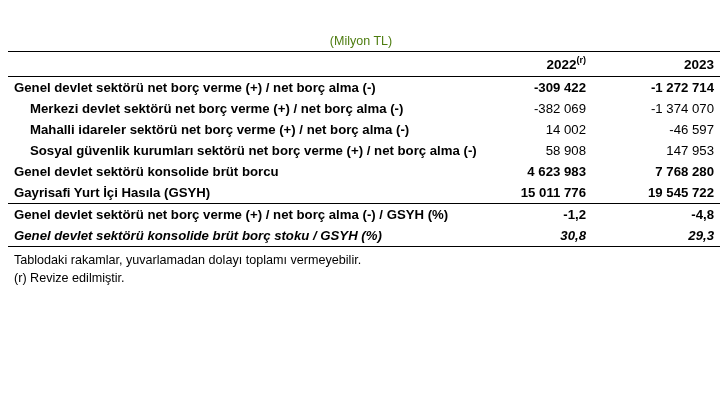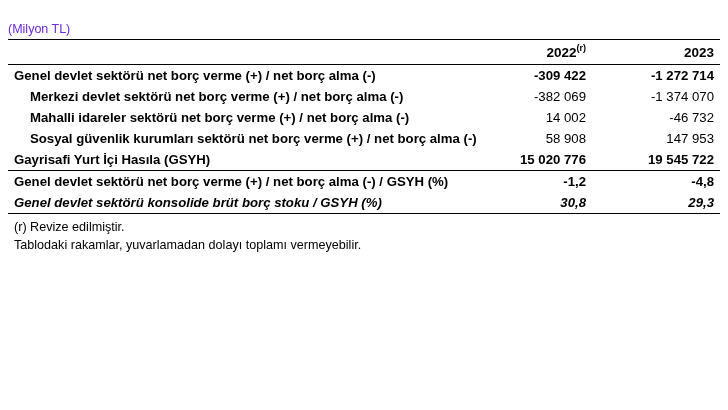--- a/index.html
+++ b/index.html
@@ -15,24 +15,24 @@
     overflow: hidden;
   }
   .sheet {
     position: relative;
     width: 728px;
     height: 410px;
     box-sizing: border-box;
     padding: 0 8px;
   }
   .unit-note {
-    text-align: left;
+    text-align: center;
     font-size: 12.5px;
-    color: #6d28d9;
-    padding: 22px 6px 3px 0;
+    color: #4d7c0f;
+    padding: 34px 6px 3px 0;
   }
   table.fin {
     width: 100%;
     border-collapse: collapse;
     table-layout: fixed;
   }
   table.fin col.c-label { width: 452px; }
   table.fin col.c-2022 { width: 132px; }
   table.fin col.c-2023 { width: 128px; }
 
@@ -119,43 +119,48 @@
         <td class="num">-1 272 714</td>
       </tr>
       <tr class="indent">
         <td class="label">Merkezi devlet sektörü net borç verme (+) / net borç alma (-)</td>
         <td class="num">-382 069</td>
         <td class="num">-1 374 070</td>
       </tr>
       <tr class="indent">
         <td class="label">Mahalli idareler sektörü net borç verme (+) / net borç alma (-)</td>
         <td class="num">14 002</td>
-        <td class="num">-46 732</td>
+        <td class="num">-46 597</td>
       </tr>
       <tr class="indent">
         <td class="label">Sosyal güvenlik kurumları sektörü net borç verme (+) / net borç alma (-)</td>
         <td class="num">58 908</td>
         <td class="num">147 953</td>
       </tr>
       <tr class="bold">
+        <td class="label">Genel devlet sektörü konsolide brüt borcu</td>
+        <td class="num">4 623 983</td>
+        <td class="num">7 768 280</td>
+      </tr>
+      <tr class="bold">
         <td class="label">Gayrisafi Yurt İçi Hasıla (GSYH)</td>
-        <td class="num">15 020 776</td>
+        <td class="num">15 011 776</td>
         <td class="num">19 545 722</td>
       </tr>
       <tr class="bold rule-top">
         <td class="label">Genel devlet sektörü net borç verme (+) / net borç alma (-) / GSYH (%)</td>
         <td class="num">-1,2</td>
         <td class="num">-4,8</td>
       </tr>
       <tr class="bold rule-bottom">
         <td class="label">Genel devlet sektörü konsolide brüt borç stoku / GSYH (%)</td>
         <td class="num">30,8</td>
         <td class="num">29,3</td>
       </tr>
     </tbody>
   </table>
 
   <div class="footnotes">
+    <div>Tablodaki rakamlar, yuvarlamadan dolayı toplamı vermeyebilir.</div>
     <div>(r) Revize edilmiştir.</div>
-    <div>Tablodaki rakamlar, yuvarlamadan dolayı toplamı vermeyebilir.</div>
   </div>
 
 </div>
 
 </body></html>

